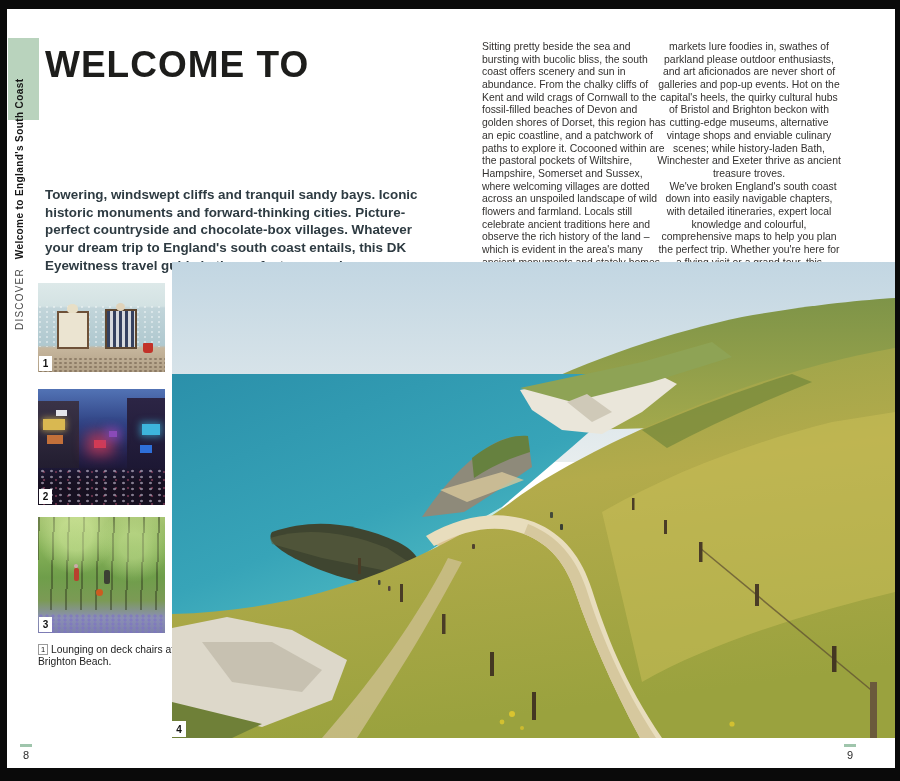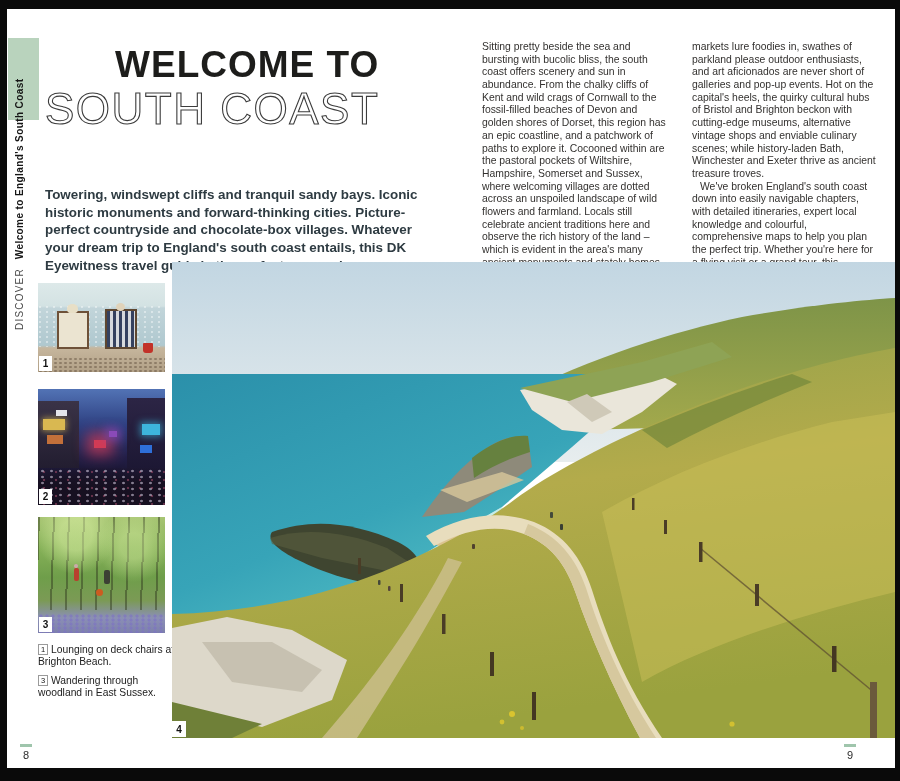--- a/index.html
+++ b/index.html
@@ -20,38 +20,38 @@
     background:#b9d3bd;
   }
   .side-vertical {
     position:absolute; left:14px; top:330px;
     transform:rotate(-90deg); transform-origin:left top;
     white-space:nowrap; font-size:10px; color:#3a3a3a; letter-spacing:.4px;
   }
   .side-vertical .section { letter-spacing:1.2px; color:#4a4a4a; }
   .side-vertical .chapter { font-weight:bold; color:#161616; margin-left:9px; }
   
-  .title { position:absolute; left:45px; top:45px;text-align:right; }
+  .title { position:absolute; left:45px; top:45px; }
   .title .bold-line {
     font-size:37px; font-weight:bold; color:#1d1d1b; letter-spacing:1px; line-height:1.1;
   }
   .title .thin-line {
     font-size:44px; font-weight:normal; color:#3d3d3d; letter-spacing:1.5px; line-height:1.04;
   }
   @supports (-webkit-text-stroke: 1px black) {
     .title .thin-line { color:transparent; -webkit-text-stroke:1.1px #3c3c3c; }
   }
   .intro {
     position:absolute; left:45px; top:186px; width:378px;
     font-size:13.4px; font-weight:bold; color:#2e3b42; line-height:1.32;
   }
   
   .col { position:absolute; top:41px; width:188px; font-size:10.4px; line-height:1.22; color:#33312f; }
   .col1 { left:482px; }
-  .col2 { left:692px; }
+  .col2 { left:655px;text-align:center; }
   .col p + p { text-indent:8px; }
   
   .photo { position:absolute; left:38px; width:127px; overflow:hidden; }
   .badge {
     position:absolute; left:1px; bottom:1px; width:13px; height:15px;
     background:#ffffff; color:#111; font-size:10px; font-weight:bold;
     display:flex; align-items:center; justify-content:center; z-index:5;
   }
   
   .p1 { top:283px; height:89px;
@@ -136,21 +136,20 @@
 <div class="page"></div>
 
 <div class="green-block"></div>
 
 <div class="side-vertical">
   <span class="section">DISCOVER</span><span class="chapter">Welcome to England's South Coast</span>
 </div>
 
 <div class="title">
   <div class="bold-line">WELCOME TO</div>
-  <div class="thin-line">SOUTH COAST</div>
 </div>
 
 <div class="intro">Towering, windswept cliffs and tranquil sandy bays. Iconic historic monuments and forward-thinking cities. Picture-perfect countryside and chocolate-box villages. Whatever your dream trip to England's south coast entails, this DK Eyewitness travel guide is the perfect companion.</div>
 
 <div class="col col1">
   <p>Sitting pretty beside the sea and bursting with bucolic bliss, the south coast offers scenery and sun in abundance. From the chalky cliffs of Kent and wild crags of Cornwall to the fossil-filled beaches of Devon and golden shores of Dorset, this region has an epic coastline, and a patchwork of paths to explore it. Cocooned within are the pastoral pockets of Wiltshire, Hampshire, Somerset and Sussex, where welcoming villages are dotted across an unspoiled landscape of wild flowers and farmland. Locals still celebrate ancient traditions here and observe the rich history of the land – which is evident in the area's many ancient monuments and stately homes.</p>
   <p>The cities of the south coast are just as enticing. London, the region's pulsing metropolis, has something for everyone: lively street</p>
 </div>
 <div class="col col2">
   <p>markets lure foodies in, swathes of parkland please outdoor enthusiasts, and art aficionados are never short of galleries and pop-up events. Hot on the capital's heels, the quirky cultural hubs of Bristol and Brighton beckon with cutting-edge museums, alternative vintage shops and enviable culinary scenes; while history-laden Bath, Winchester and Exeter thrive as ancient treasure troves.</p>
@@ -187,23 +186,20 @@
   <div class="walker2"></div>
   <div class="stroller"></div>
   <div class="bluebells"></div>
   <div class="badge">3</div>
 </div>
 
 <div class="captions">
   <div class="caption-item">
     <span class="cap-num">1</span><span>Lounging on deck chairs at Brighton Beach.</span>
   </div>
-  <div class="caption-item">
-    <span class="cap-num">3</span><span>Wandering through woodland in East Sussex.</span>
-  </div>
 </div>
 
 <div class="main-photo">
   <svg viewBox="0 0 723 476" preserveAspectRatio="none">
     <defs>
       <linearGradient id="skyG" x1="0" y1="0" x2="0" y2="1">
         <stop offset="0" stop-color="#c2d6e2"></stop>
         <stop offset="1" stop-color="#e7edee"></stop>
       </linearGradient>
       <linearGradient id="seaG" x1="0" y1="0" x2="0.7" y2="1">

